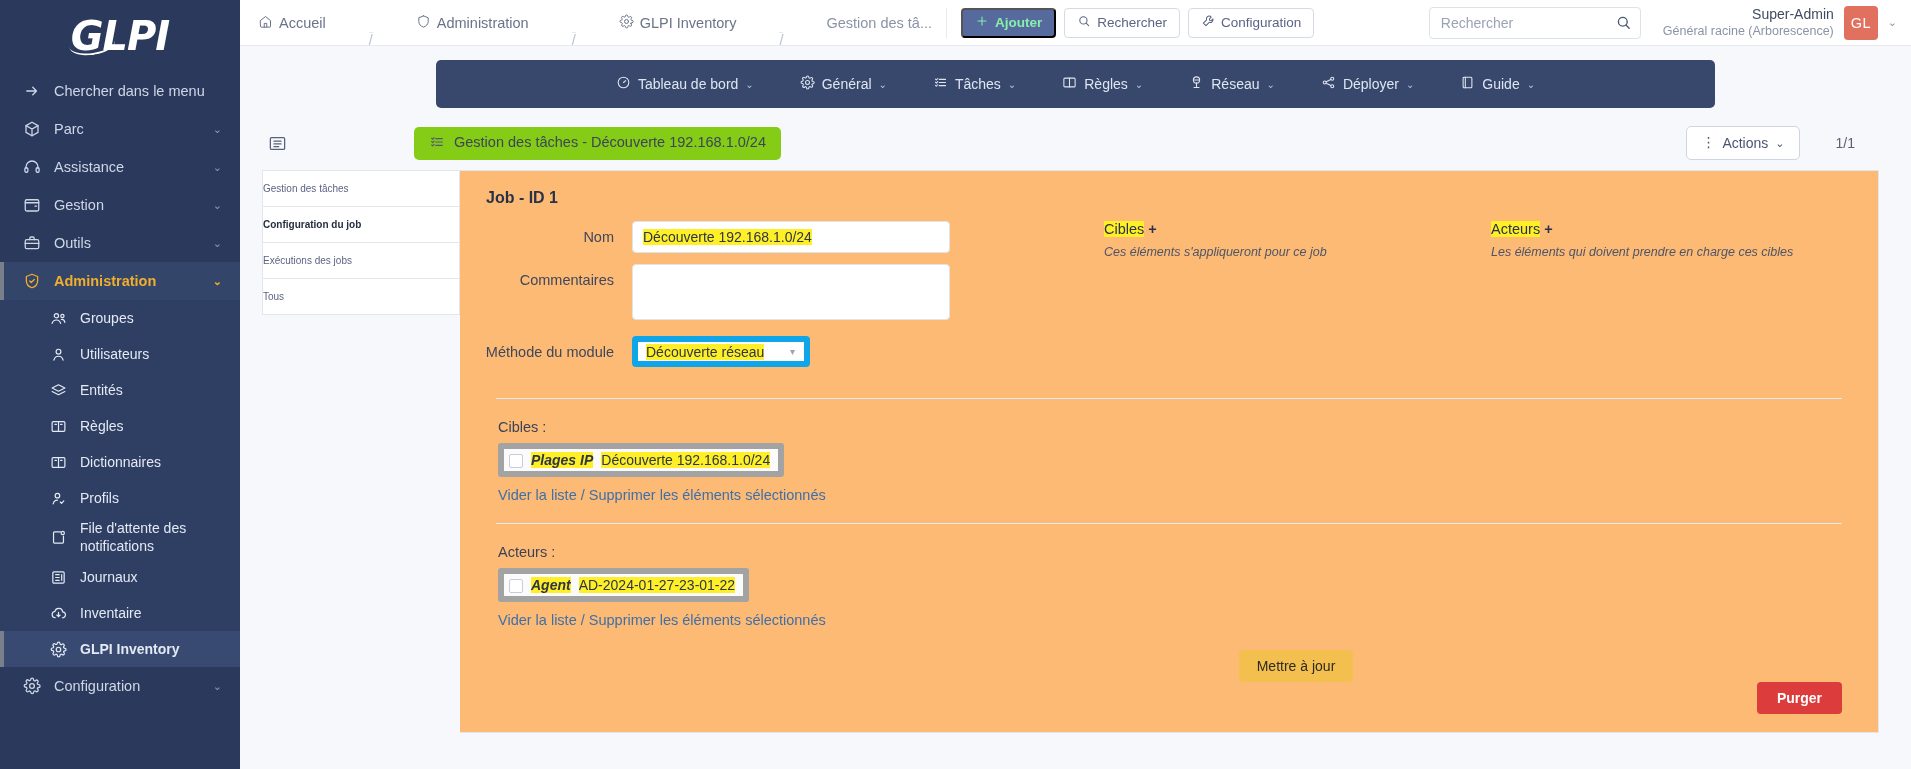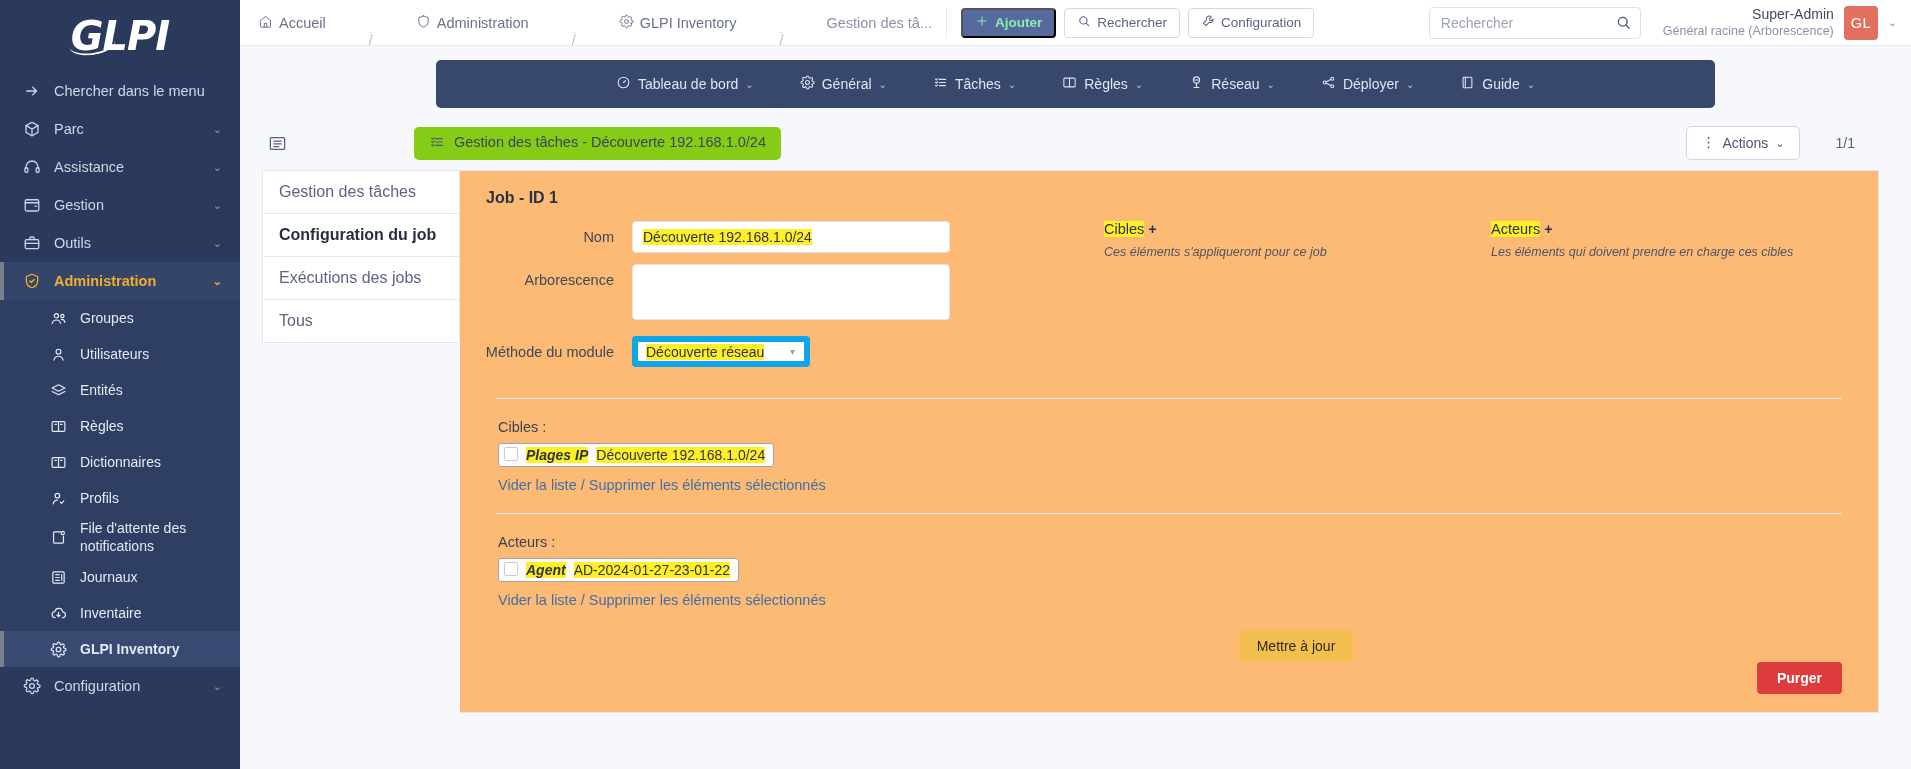--- a/index.html
+++ b/index.html
@@ -147,21 +147,21 @@
   }
   .actions-btn .dots { letter-spacing: 0; line-height: 0.55; font-size: 14px; }
   .actions-btn .chev { font-size: 11px; }
   .pager { font-size: 14px; color: #5a6076; margin-left: 24px; margin-right: 24px; }
 
   
   .content-row { display: flex; margin: 10px 32px 0 22px; }
   .vtabs { width: 198px; min-width: 198px; }
   .vtab {
     background: #fff; border: 1px solid #e3e6ec; border-bottom: none;
-    padding: 12px 16px; font-size: 16px; color: #5c6480; cursor: pointer;
+    padding: 12px 0; font-size: 10px; color: #5c6480; cursor: pointer;
   }
   .vtab:last-child { border-bottom: 1px solid #e3e6ec; }
   .vtab.active { font-weight: 700; color: #262e40; background: #fff; }
 
   .card {
     flex: 1; background: #fdba74; border: 1px solid #e3e6ec; border-left: none;
     min-width: 0; padding: 0 0 18px 0;
   }
   .card-title { font-size: 16px; font-weight: 700; color: #2a3247; padding: 18px 0 6px 26px; }
   .form-grid { display: flex; padding-top: 8px; }
@@ -191,22 +191,22 @@
   .rcol h4 { font-size: 14.5px; color: #2a3247; font-weight: 400; margin-bottom: 8px; }
   .rcol h4 .plus { color: #2a3247; font-weight: 700; }
   .rcol .desc { font-size: 12.5px; color: #4e5569; font-style: italic; }
 
   .sep { height: 1px; background: #e6e9ef; margin: 20px 36px 0 36px; }
 
   .block { padding: 20px 0 0 38px; }
   .block .bl-title { font-size: 14.5px; color: #3b4considered; }
   .bl-title { font-size: 14.5px; color: #3b4257; margin-bottom: 8px; }
   .item-row {
-    display: inline-flex; align-items: flex-start; gap: 8px;
-    background: #fbfbfc; border: 1px solid #a3a3a3; border-radius: 3px;
+    display: inline-flex; align-items: flex-end; gap: 8px;
+    background: #fbfbfc; border: 6px solid #a3a3a3; border-radius: 3px;
     padding: 3px 8px 3px 5px; font-size: 14px; color: #2e3547;
   }
   .item-row .cb {
     width: 14px; height: 14px; border: 1px solid #c7ccd8; border-radius: 2px; background: #fff;
   }
   .item-row .type { font-style: italic; font-weight: 600; }
   .links { margin-top: 10px; font-size: 14.5px; color: #3f6fa8; }
   .links a { color: #3f6fa8; text-decoration: none; cursor: pointer; }
 
   .btn-row { display: flex; align-items: center; padding: 22px 36px 0 36px; flex-direction: column; }
@@ -584,21 +584,21 @@
 
             <div class="form-left">
               <div class="frow">
                 <div class="flabel">Nom</div>
                 <div class="fake-input">
                   <span class="hl-value">Découverte 192.168.1.0/24</span>
                 </div>
               </div>
 
               <div class="frow">
-                <div class="flabel">Arborescence</div>
+                <div class="flabel">Commentaires</div>
                 <textarea class="ftext" style=""></textarea>
               </div>
 
               <div class="frow" style="margin-top:16px;">
                 <div class="flabel">Méthode du module</div>
                 <div class="fselect">
                   <span class="hl-value">Découverte réseau</span>
                   <span class="caret">▾</span>
                 </div>
               </div>

